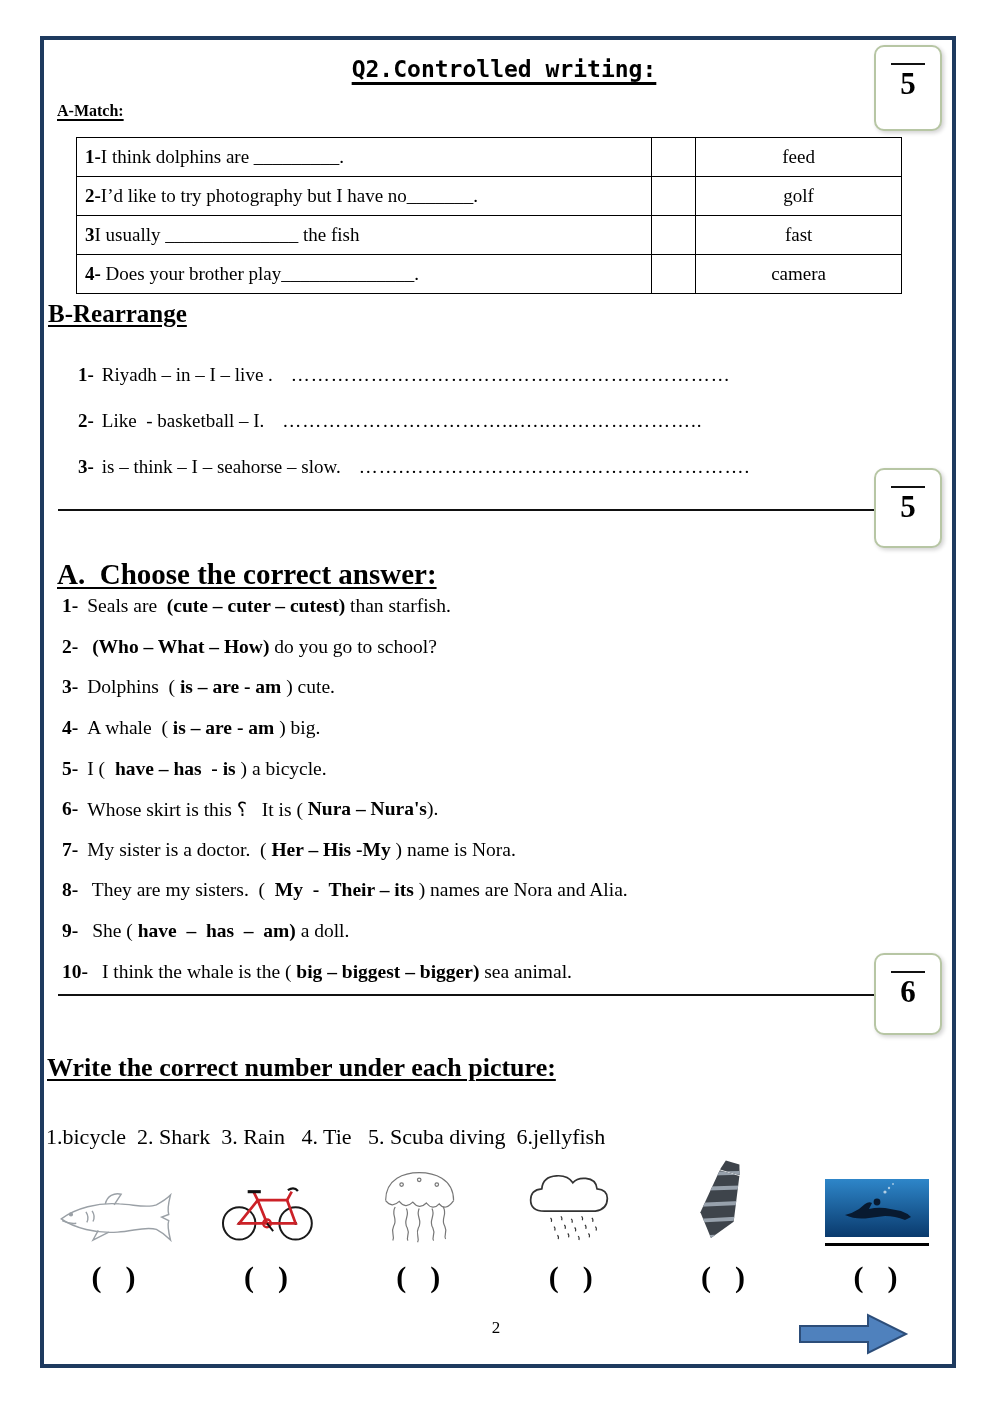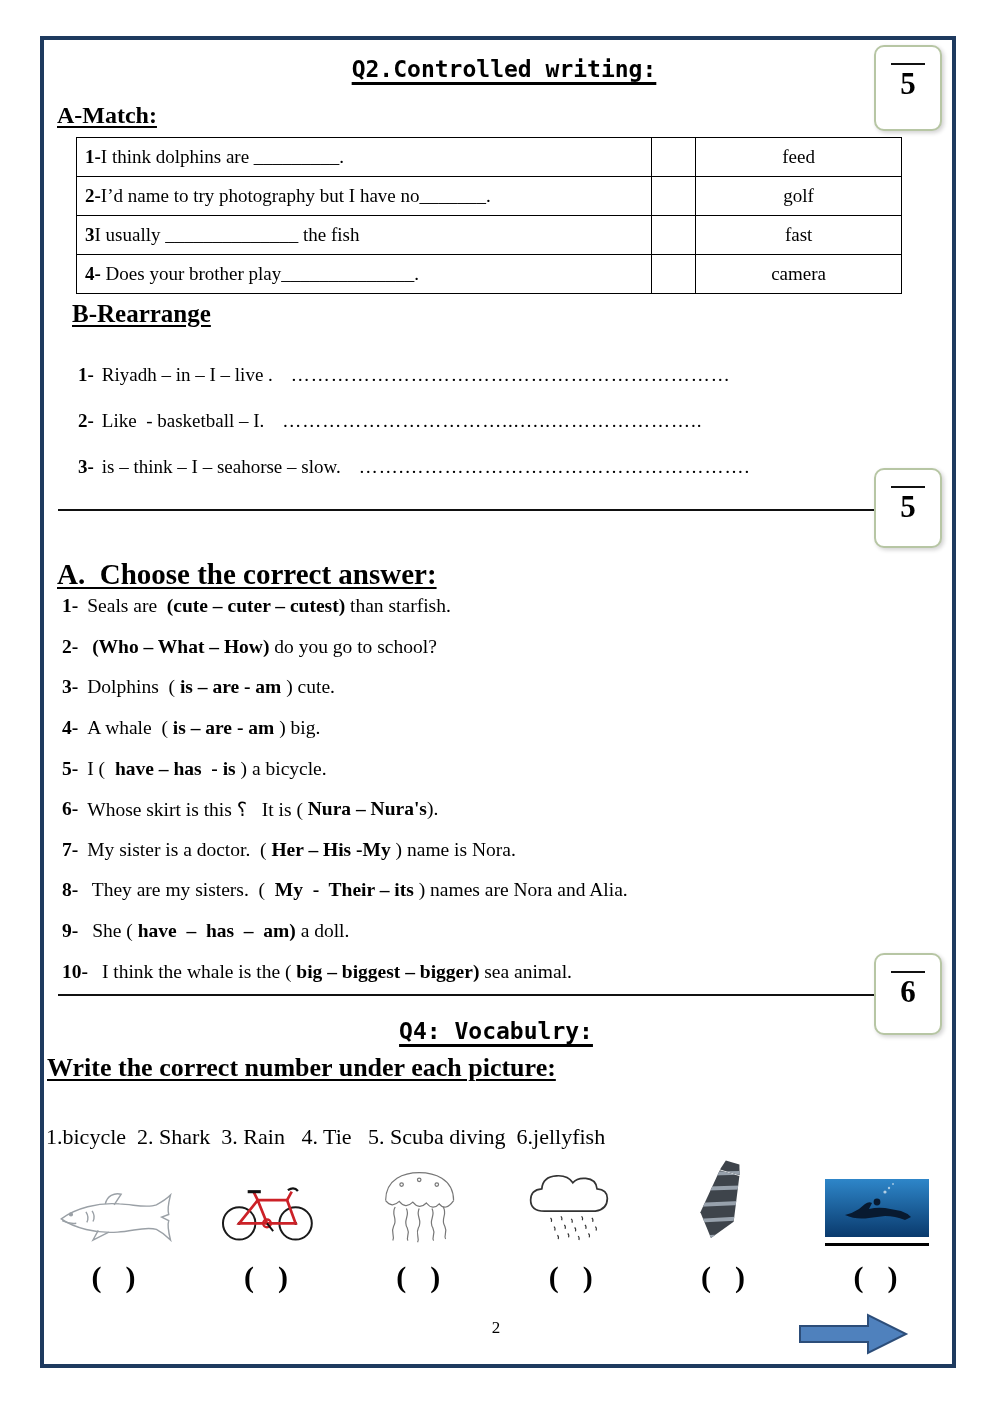--- a/index.html
+++ b/index.html
@@ -19,22 +19,22 @@
                border:2px solid #b7c6a4; border-radius:10px; box-shadow:2px 2px 4px rgba(0,0,0,.18);
                display:flex; flex-direction:column; align-items:center; z-index:6; }
   .sb1 { top:45px; height:86px; }
   .sb2 { top:468px; height:80px; }
   .sb3 { top:953px; height:82px; }
   .score-line { width:34px; border-bottom:2.5px solid #111; margin-top:16px; }
   .score-num { font-size:31px; font-weight:bold; margin-top:1px; }
 
   .h-serif { position:absolute; font-weight:bold; text-decoration:underline;
              text-decoration-thickness:2px; text-underline-offset:3px; white-space:pre; z-index:2; }
-  .match-heading { left:57px; top:102px; font-size:24px; }
-  .b-heading { left:48px; top:300px; font-size:25px;margin-left:24px; }
+  .match-heading { left:57px; top:102px; font-size:16px; }
+  .b-heading { left:48px; top:300px; font-size:25px; }
   .q3-heading { left:57px; top:558px; font-size:29px; }
   .q4-heading { left:47px; top:1053px; font-size:26px; }
 
   table.match-table { position:absolute; left:76px; top:137px; width:826px; border-collapse:collapse; z-index:2; }
   table.match-table td { border:1.5px solid #000; height:39px; font-size:19px; padding:2px 8px;
                          vertical-align:middle; white-space:pre-wrap; }
   td.q-cell { width:576px; }
   td.blank-cell { width:44px; }
   td.word-cell { width:206px; text-align:center; }
   .b { font-weight:bold; }
@@ -80,21 +80,21 @@
   <div class="h-serif match-heading">A-Match:</div>
 
   <table class="match-table">
     <tbody>
         <tr>
       <td class="q-cell"><span class="b">1-</span><span>I think dolphins are _________.</span></td>
       <td class="blank-cell"></td>
       <td class="word-cell"><span>feed</span></td>
     </tr>
     <tr>
-      <td class="q-cell"><span class="b">2-</span><span>I’d name to try photography but I have no_______.</span></td>
+      <td class="q-cell"><span class="b">2-</span><span>I’d like to try photography but I have no_______.</span></td>
       <td class="blank-cell"></td>
       <td class="word-cell"><span>golf</span></td>
     </tr>
     <tr>
       <td class="q-cell"><span class="b">3</span><span>I usually ______________ the fish</span></td>
       <td class="blank-cell"></td>
       <td class="word-cell"><span>fast</span></td>
     </tr>
     <tr>
       <td class="q-cell"><span class="b">4-</span><span> Does your brother play______________.</span></td>
@@ -167,23 +167,20 @@
     </div>
   </div>
 
   <div class="sep sep2"></div>
 
   <div class="score-box sb3">
     <div class="score-line"></div>
     <div class="score-num">6</div>
   </div>
 
-  <div class="title-row t-q4">
-    <span class="big-title">Q4: Vocabulry:</span>
-  </div>
 
   <div class="h-serif q4-heading">Write the correct number under each picture:</div>
 
   <div class="word-list">1.bicycle  2. Shark  3. Rain   4. Tie   5. Scuba diving  6.jellyfish</div>
 
   <div class="pics">
 
     <div class="pic-cell">
       <svg viewBox="0 0 134 62" width="118" height="56" fill="none" stroke="#9aa0a6" stroke-width="1.6">
         <path d="M6,32 C22,20 48,13 72,15 C90,16 104,20 114,16 C120,13 126,9 130,5 C128,13 126,20 128,27 L120,30 L128,34 C126,40 128,48 130,56 C126,52 120,47 114,44 C102,40 88,46 70,47 C46,49 20,42 6,32 Z"></path>

